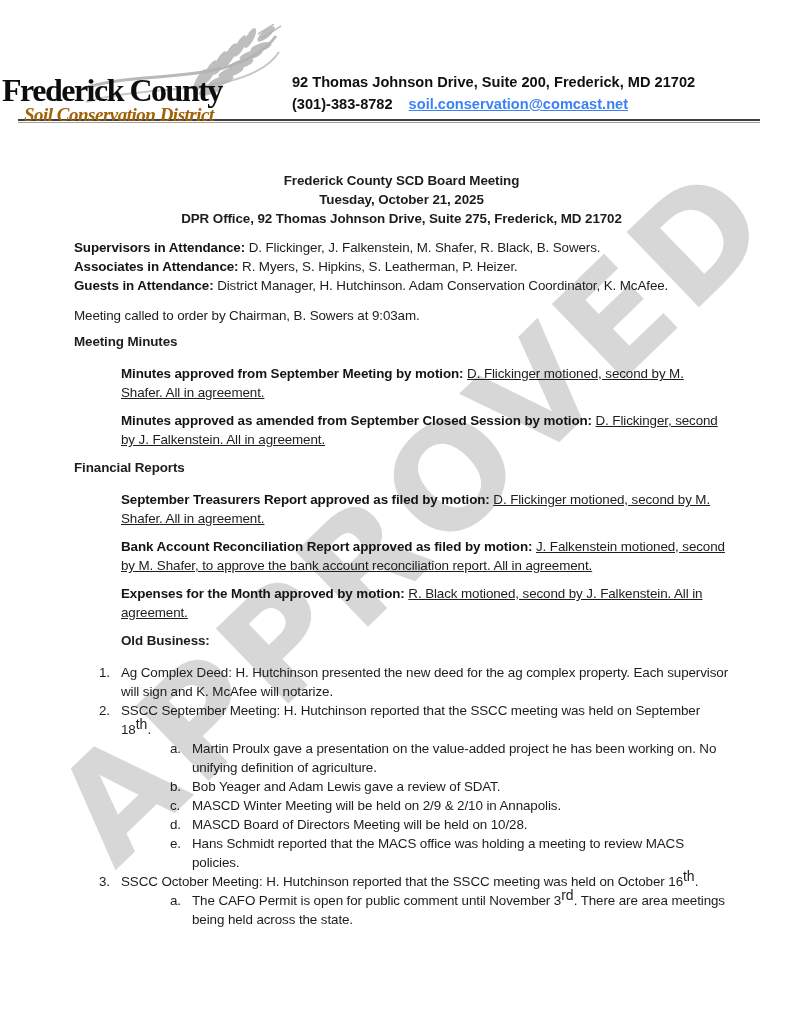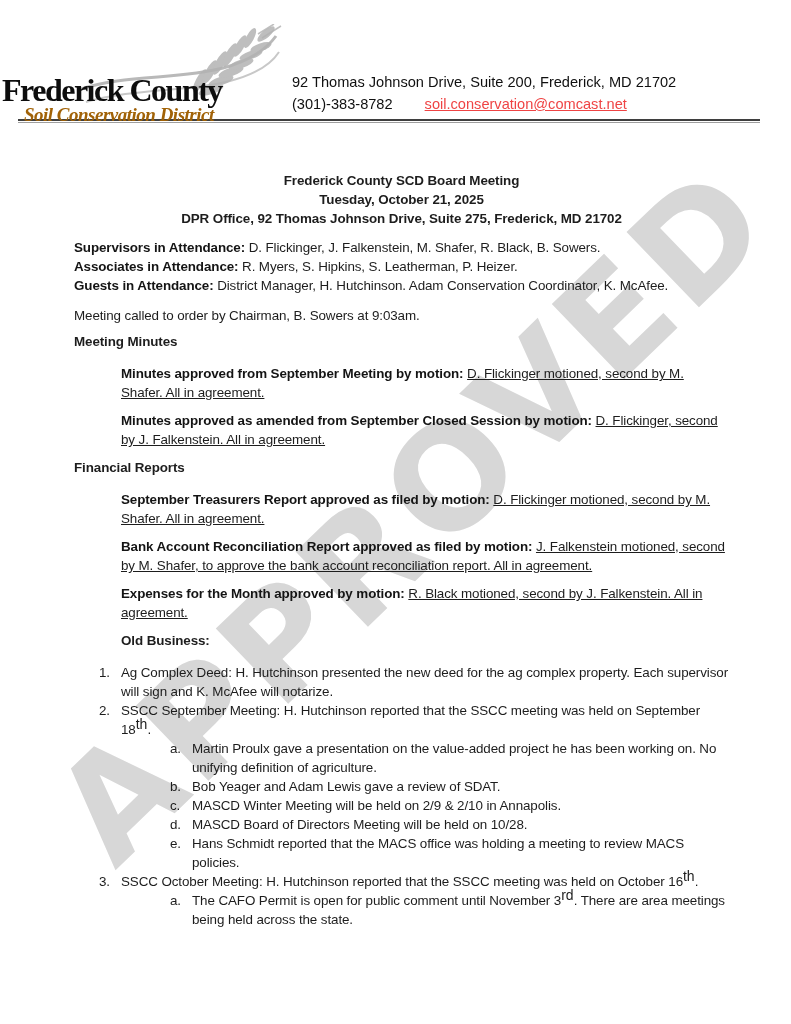--- a/index.html
+++ b/index.html
@@ -15,23 +15,23 @@
   
   .letterhead{position:relative;height:122px;z-index:1;}
   .logo{position:absolute;left:0;top:22px;width:290px;height:100px;}
   .wheat{position:absolute;left:78px;top:2px;width:205px;height:104px;}
   .logo-title{position:relative;z-index:1;margin:52px 0 0 2px;
               font-family:"Liberation Serif",serif;font-weight:bold;font-size:32px;
               line-height:1;letter-spacing:-1.5px;color:#0d0d0d;white-space:nowrap;}
   .logo-sub{position:relative;z-index:1;margin:-1px 0 0 24px;
             font-family:"Liberation Serif",serif;font-weight:bold;font-style:italic;
             font-size:19px;line-height:1;letter-spacing:-0.5px;color:#a16207;white-space:nowrap;}
-  .contact{position:absolute;left:292px;top:71px;font-size:14.6px;font-weight:normal;
+  .contact{position:absolute;left:292px;top:71px;font-size:14.6px;font-weight:bold;
            line-height:22px;color:#101010;white-space:nowrap;}
-  .email{color:#ef4444;text-decoration:underline;margin-left:32px;cursor:pointer;}
+  .email{color:#3b82f6;text-decoration:underline;margin-left:16px;cursor:pointer;}
   .rule{position:absolute;top:119px;left:18px;width:742px;height:1px;
         border-top:2px solid #3f3f3f;border-bottom:1px solid #9f9f9f;}
 
   
   .doc{position:relative;z-index:1;padding:49px 62px 0 74px;
        font-size:13.4px;line-height:19px;letter-spacing:-0.1px;color:#1d1d1d;}
   .doc-title{text-align:center;font-weight:bold;margin:0 0 10px;}
   .att{margin:0 0 11px;}
   .att p{margin:0;}
   .p-called{margin:0 0 7px;}

